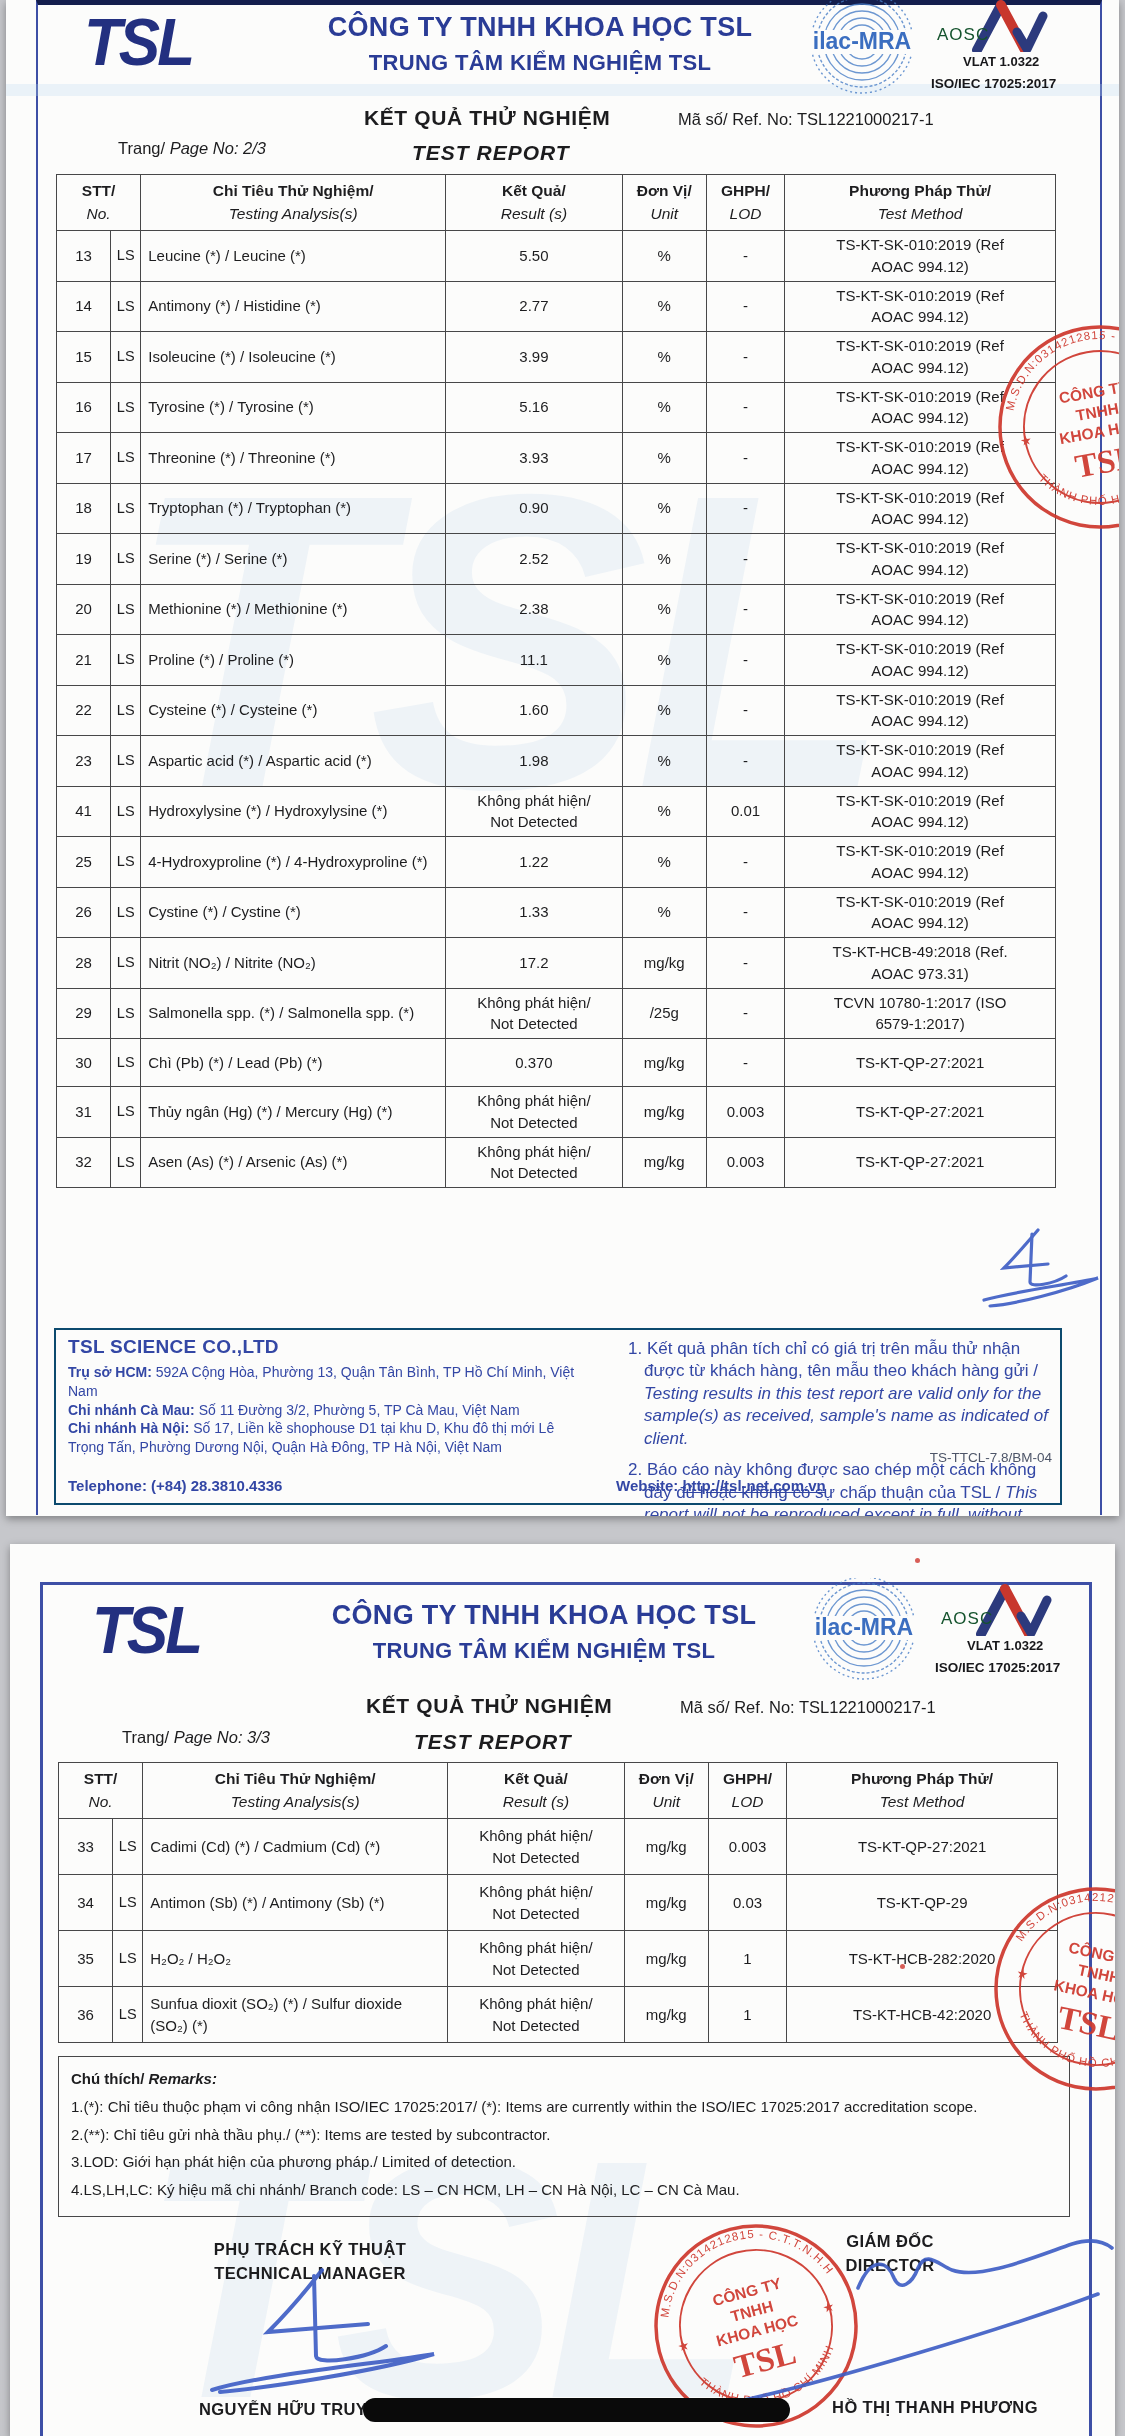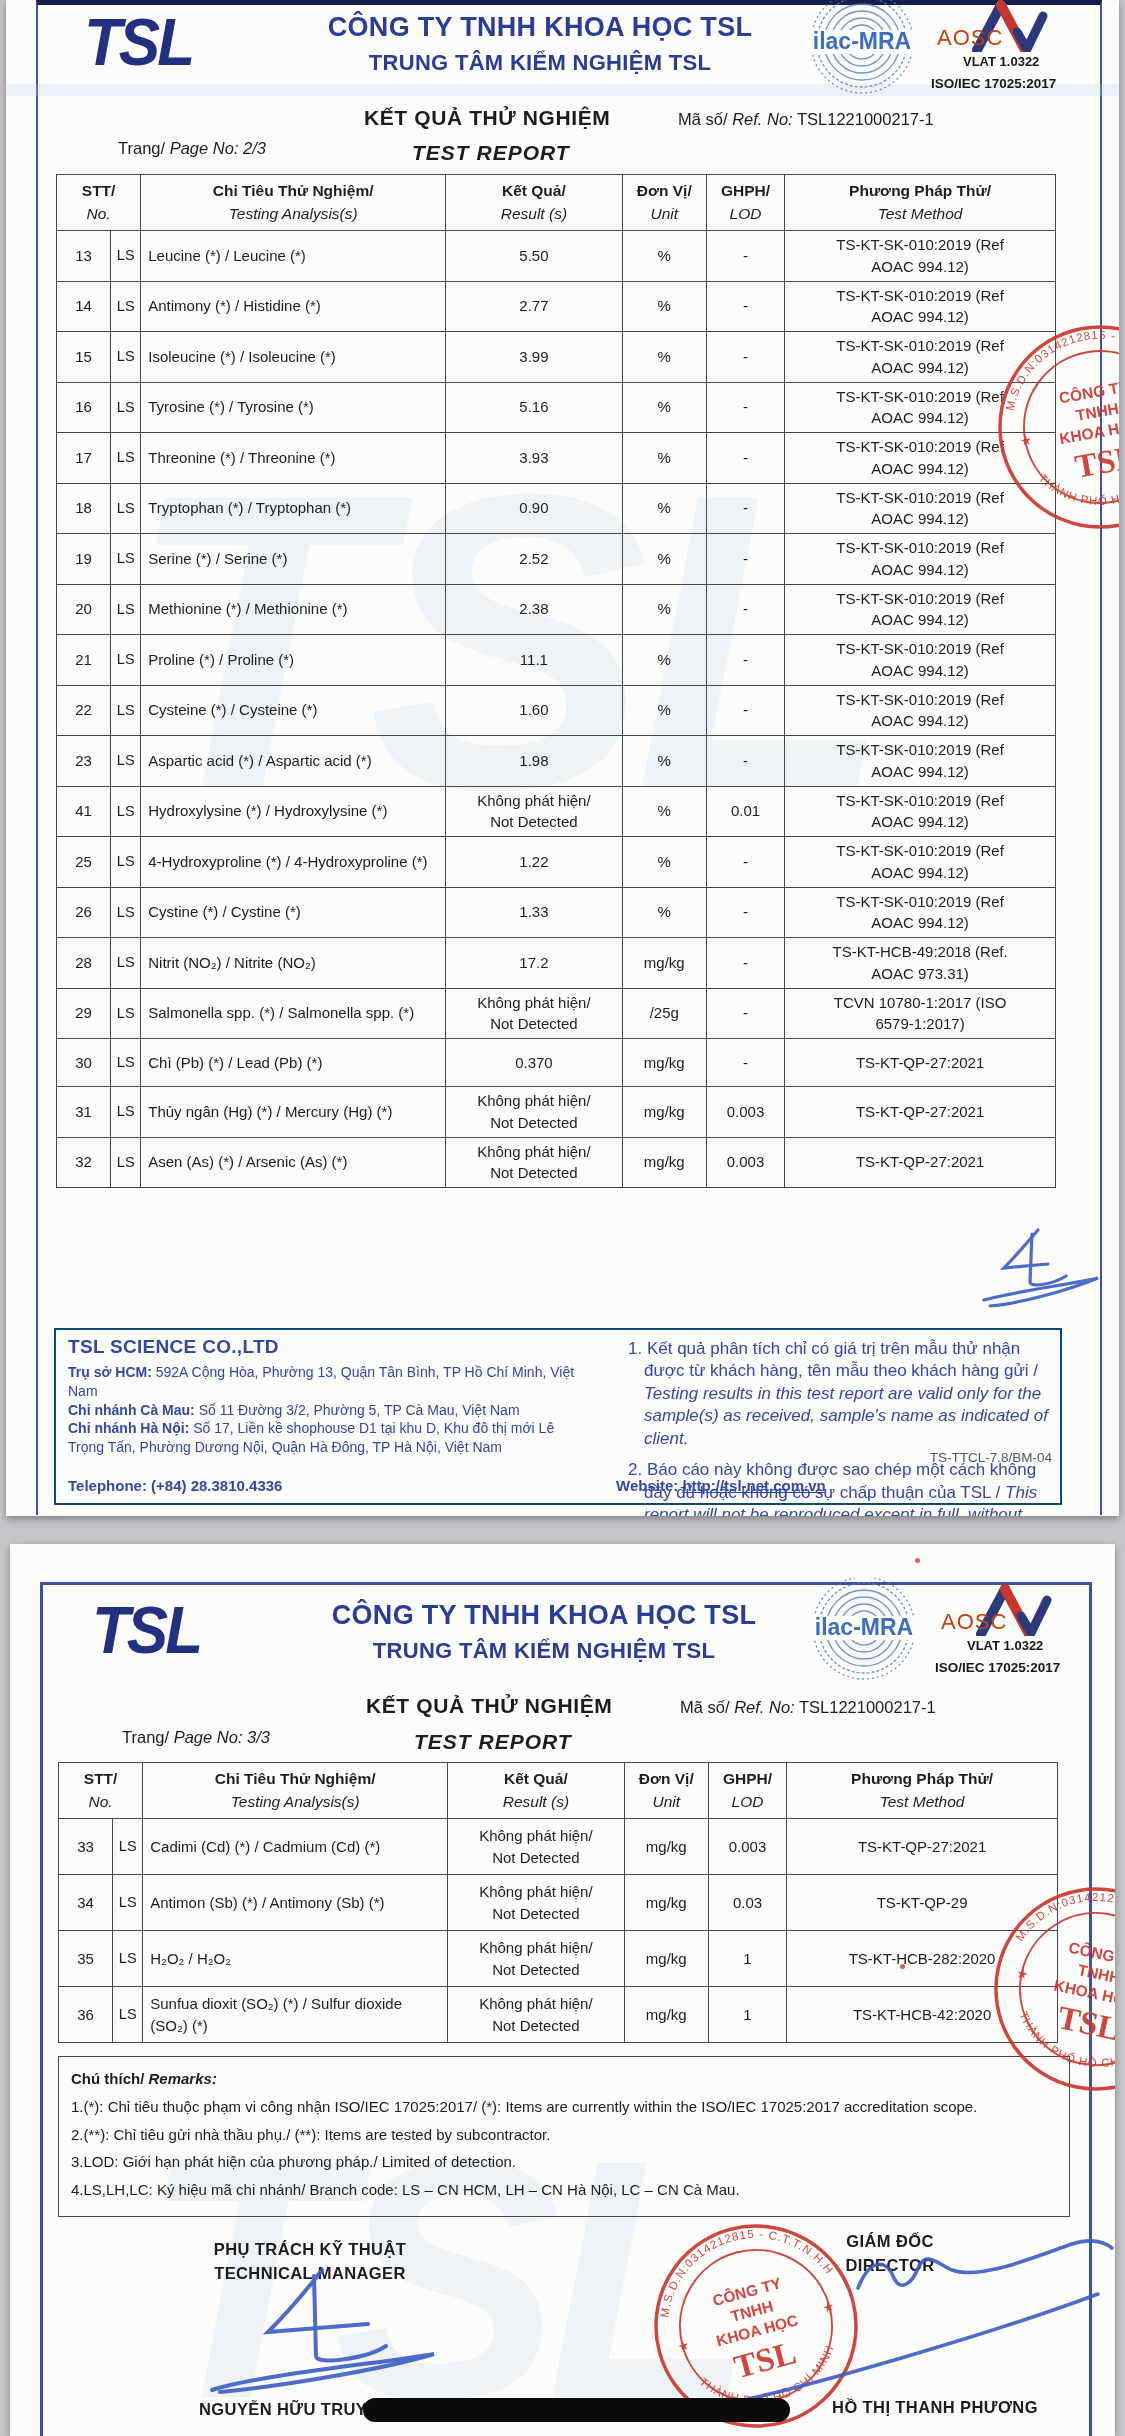--- a/index.html
+++ b/index.html
@@ -20,27 +20,27 @@
   #wm2 { left:130px; top:540px; font-size:340px; }
 
   .logo { position:absolute; font-size:62px; font-weight:bold; font-style:italic; color:#233080; letter-spacing:-3px; transform:scaleY(1.08); z-index:2; }
   .company { position:absolute; width:480px; text-align:center; color:#2a3c96; z-index:2; }
   .company .l1 { font-size:27px; font-weight:bold; letter-spacing:.3px; }
   .company .l2 { font-size:22px; font-weight:bold; margin-top:7px; letter-spacing:.3px; }
 
   .ilac { position:absolute; z-index:2; }
   .aosc { position:absolute; width:155px; height:102px; z-index:2; }
   .aosc svg { position:absolute; left:38px; top:0; }
-  .aosc .aosc-text { position:absolute; left:6px; top:27px; font-size:22px; color:#c2410c; letter-spacing:1px; }
+  .aosc .aosc-text { position:absolute; left:6px; top:27px; font-size:17px; color:#14532d; letter-spacing:1px; }
   .aosc .vlat { position:absolute; left:32px; top:56px; font-size:13px; font-weight:bold; color:#17171a; }
   .aosc .iso  { position:absolute; left:0; top:78px; width:155px; font-size:13.5px; font-weight:bold; color:#17171a; }
 
   .title-vi { position:absolute; font-size:21px; font-weight:bold; color:#1c1c1e; letter-spacing:.6px; z-index:2; }
   .refno    { position:absolute; font-size:16.5px; color:#1c1c1e; z-index:2; }
-  .refno .it{ font-style:italic; }
+  .refno .it{ }
   .pageno   { position:absolute; font-size:16.5px; color:#1c1c1e; z-index:2; }
   .pageno .it{ font-style:italic; }
   .title-en { position:absolute; font-size:21px; font-weight:bold; font-style:italic; color:#1c1c1e; letter-spacing:1px; z-index:2; }
 
   table.rtable { position:absolute; border-collapse:collapse; table-layout:fixed; width:1000px; font-size:15px; color:#1d1d1f; z-index:1; }
   .rtable td, .rtable th { border:1.7px solid #474748; vertical-align:middle; line-height:1.45; }
   .rtable th { height:56px; font-size:15.5px; }
   #table2 th { height:50px; }
   .rtable th .h-vi { display:block; font-weight:bold; }
   .rtable th .h-en { display:block; font-weight:normal; font-style:italic; }

